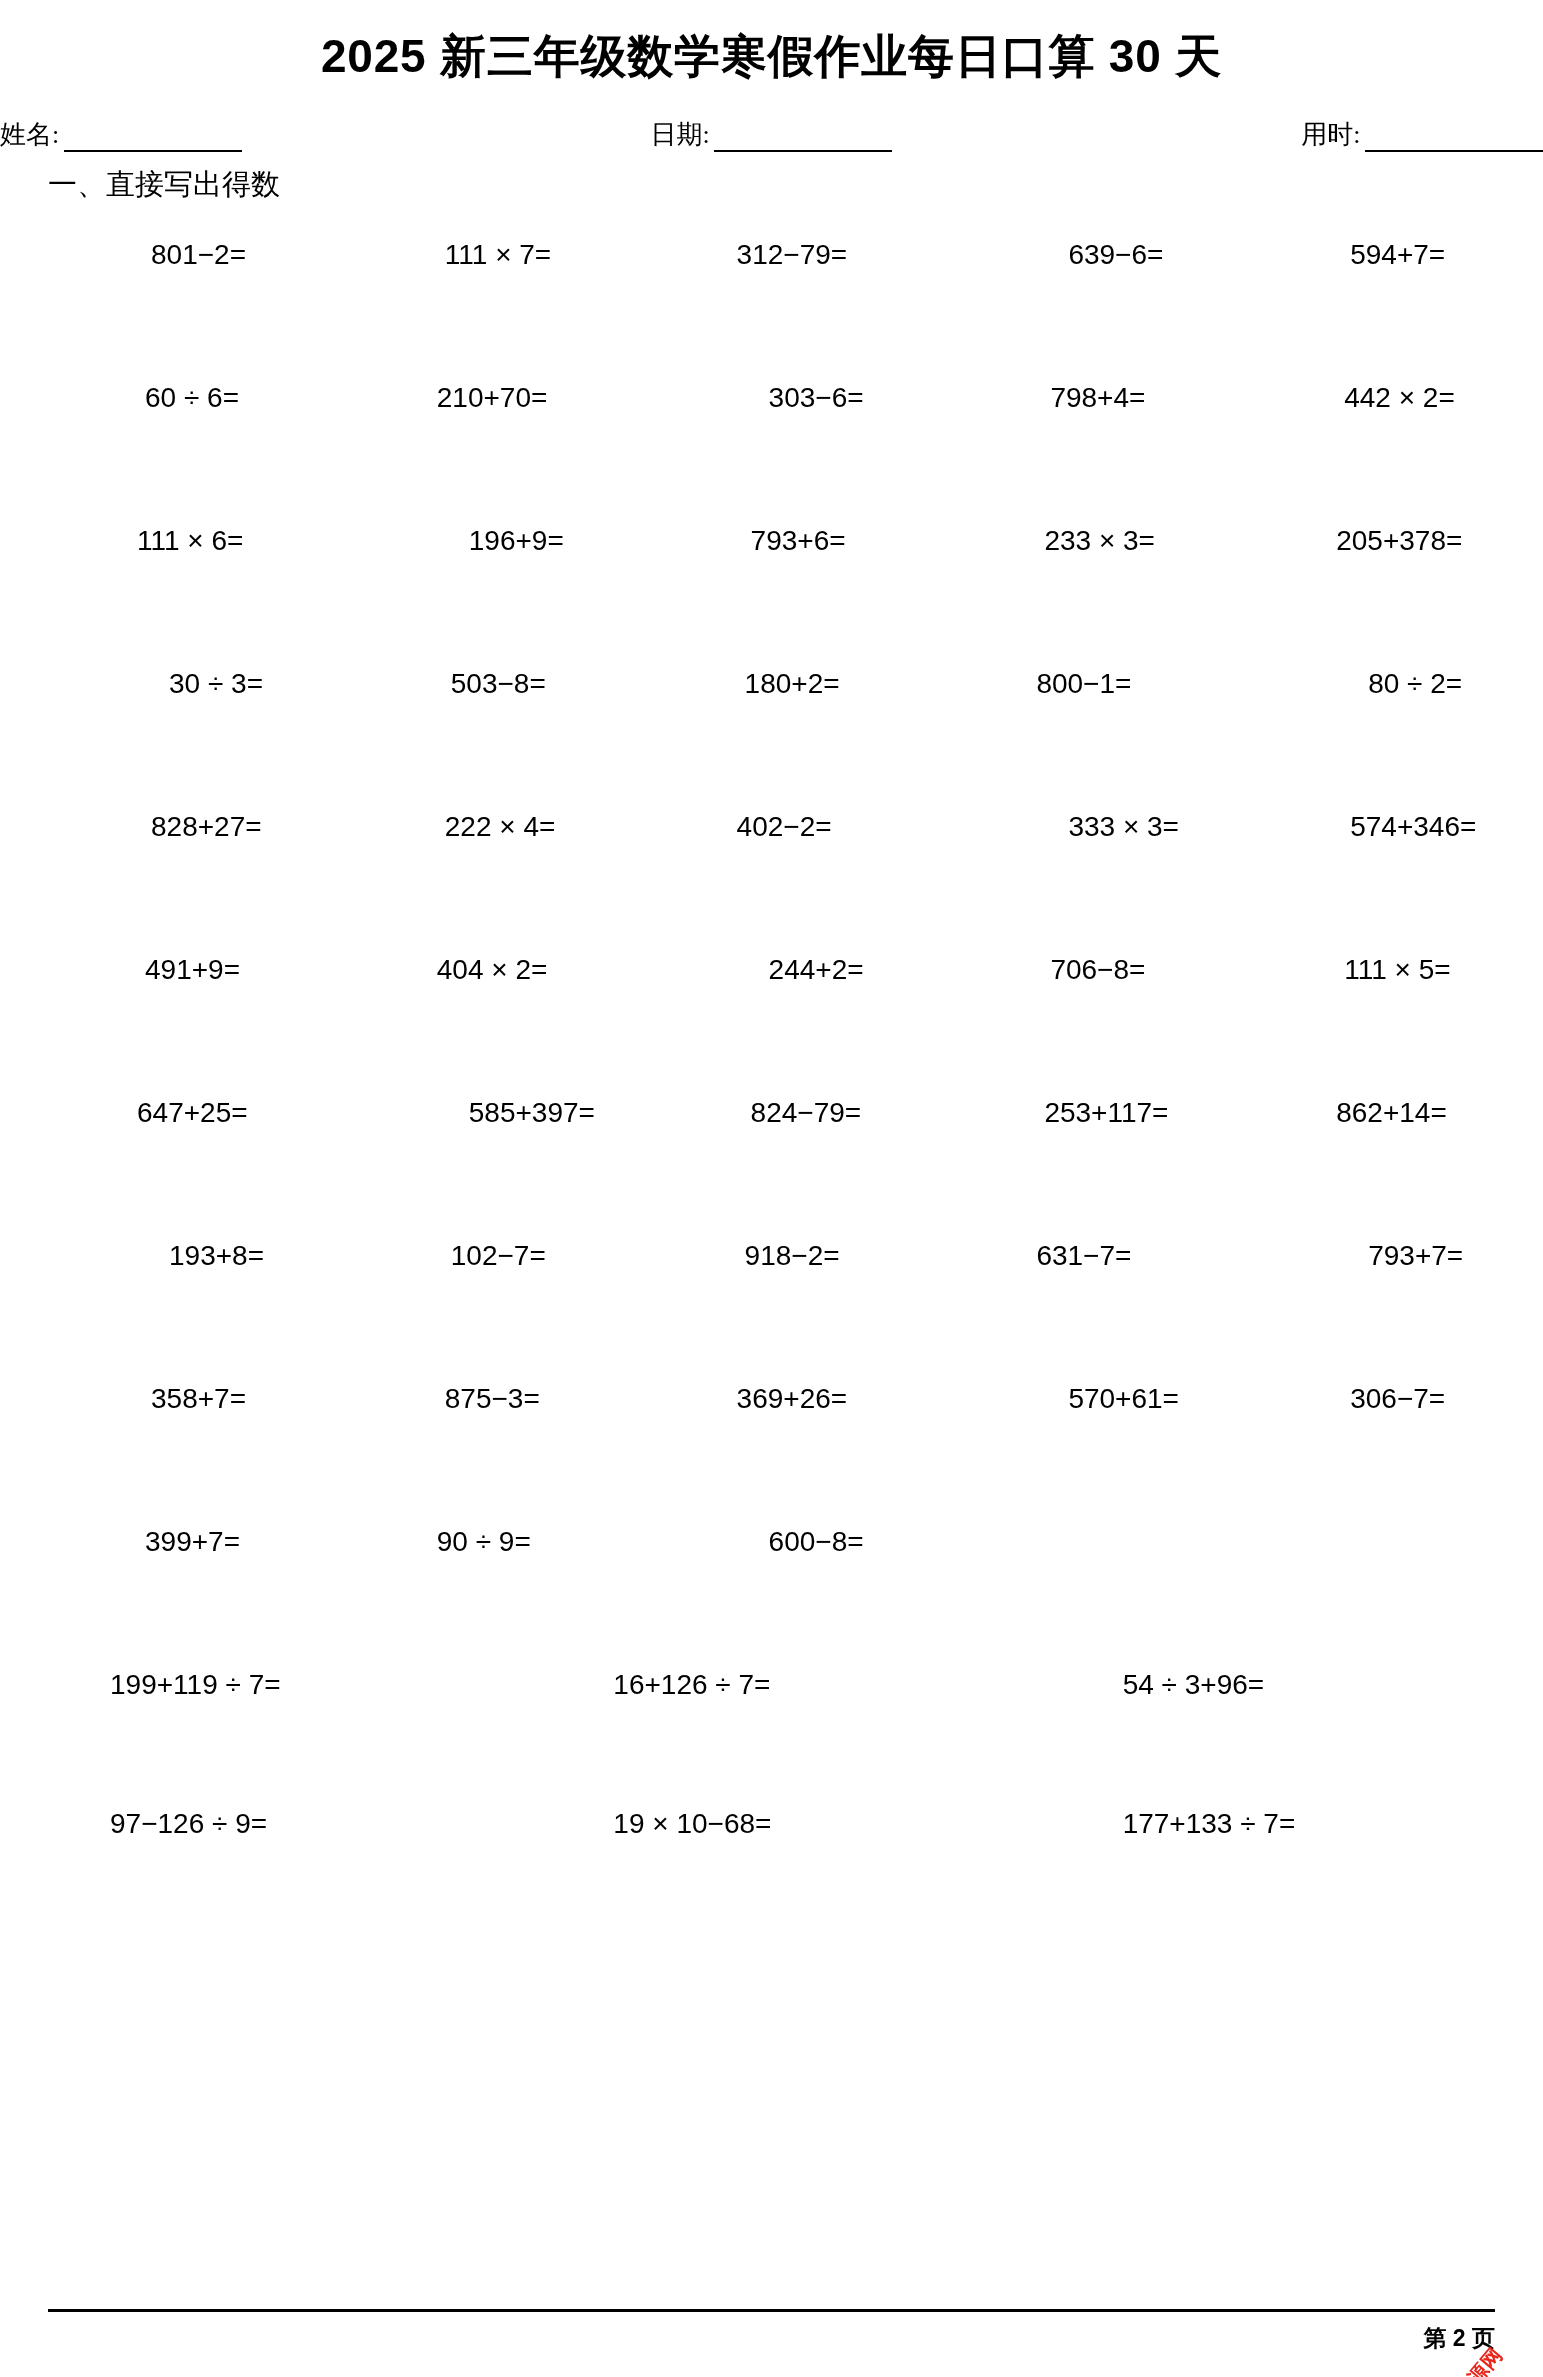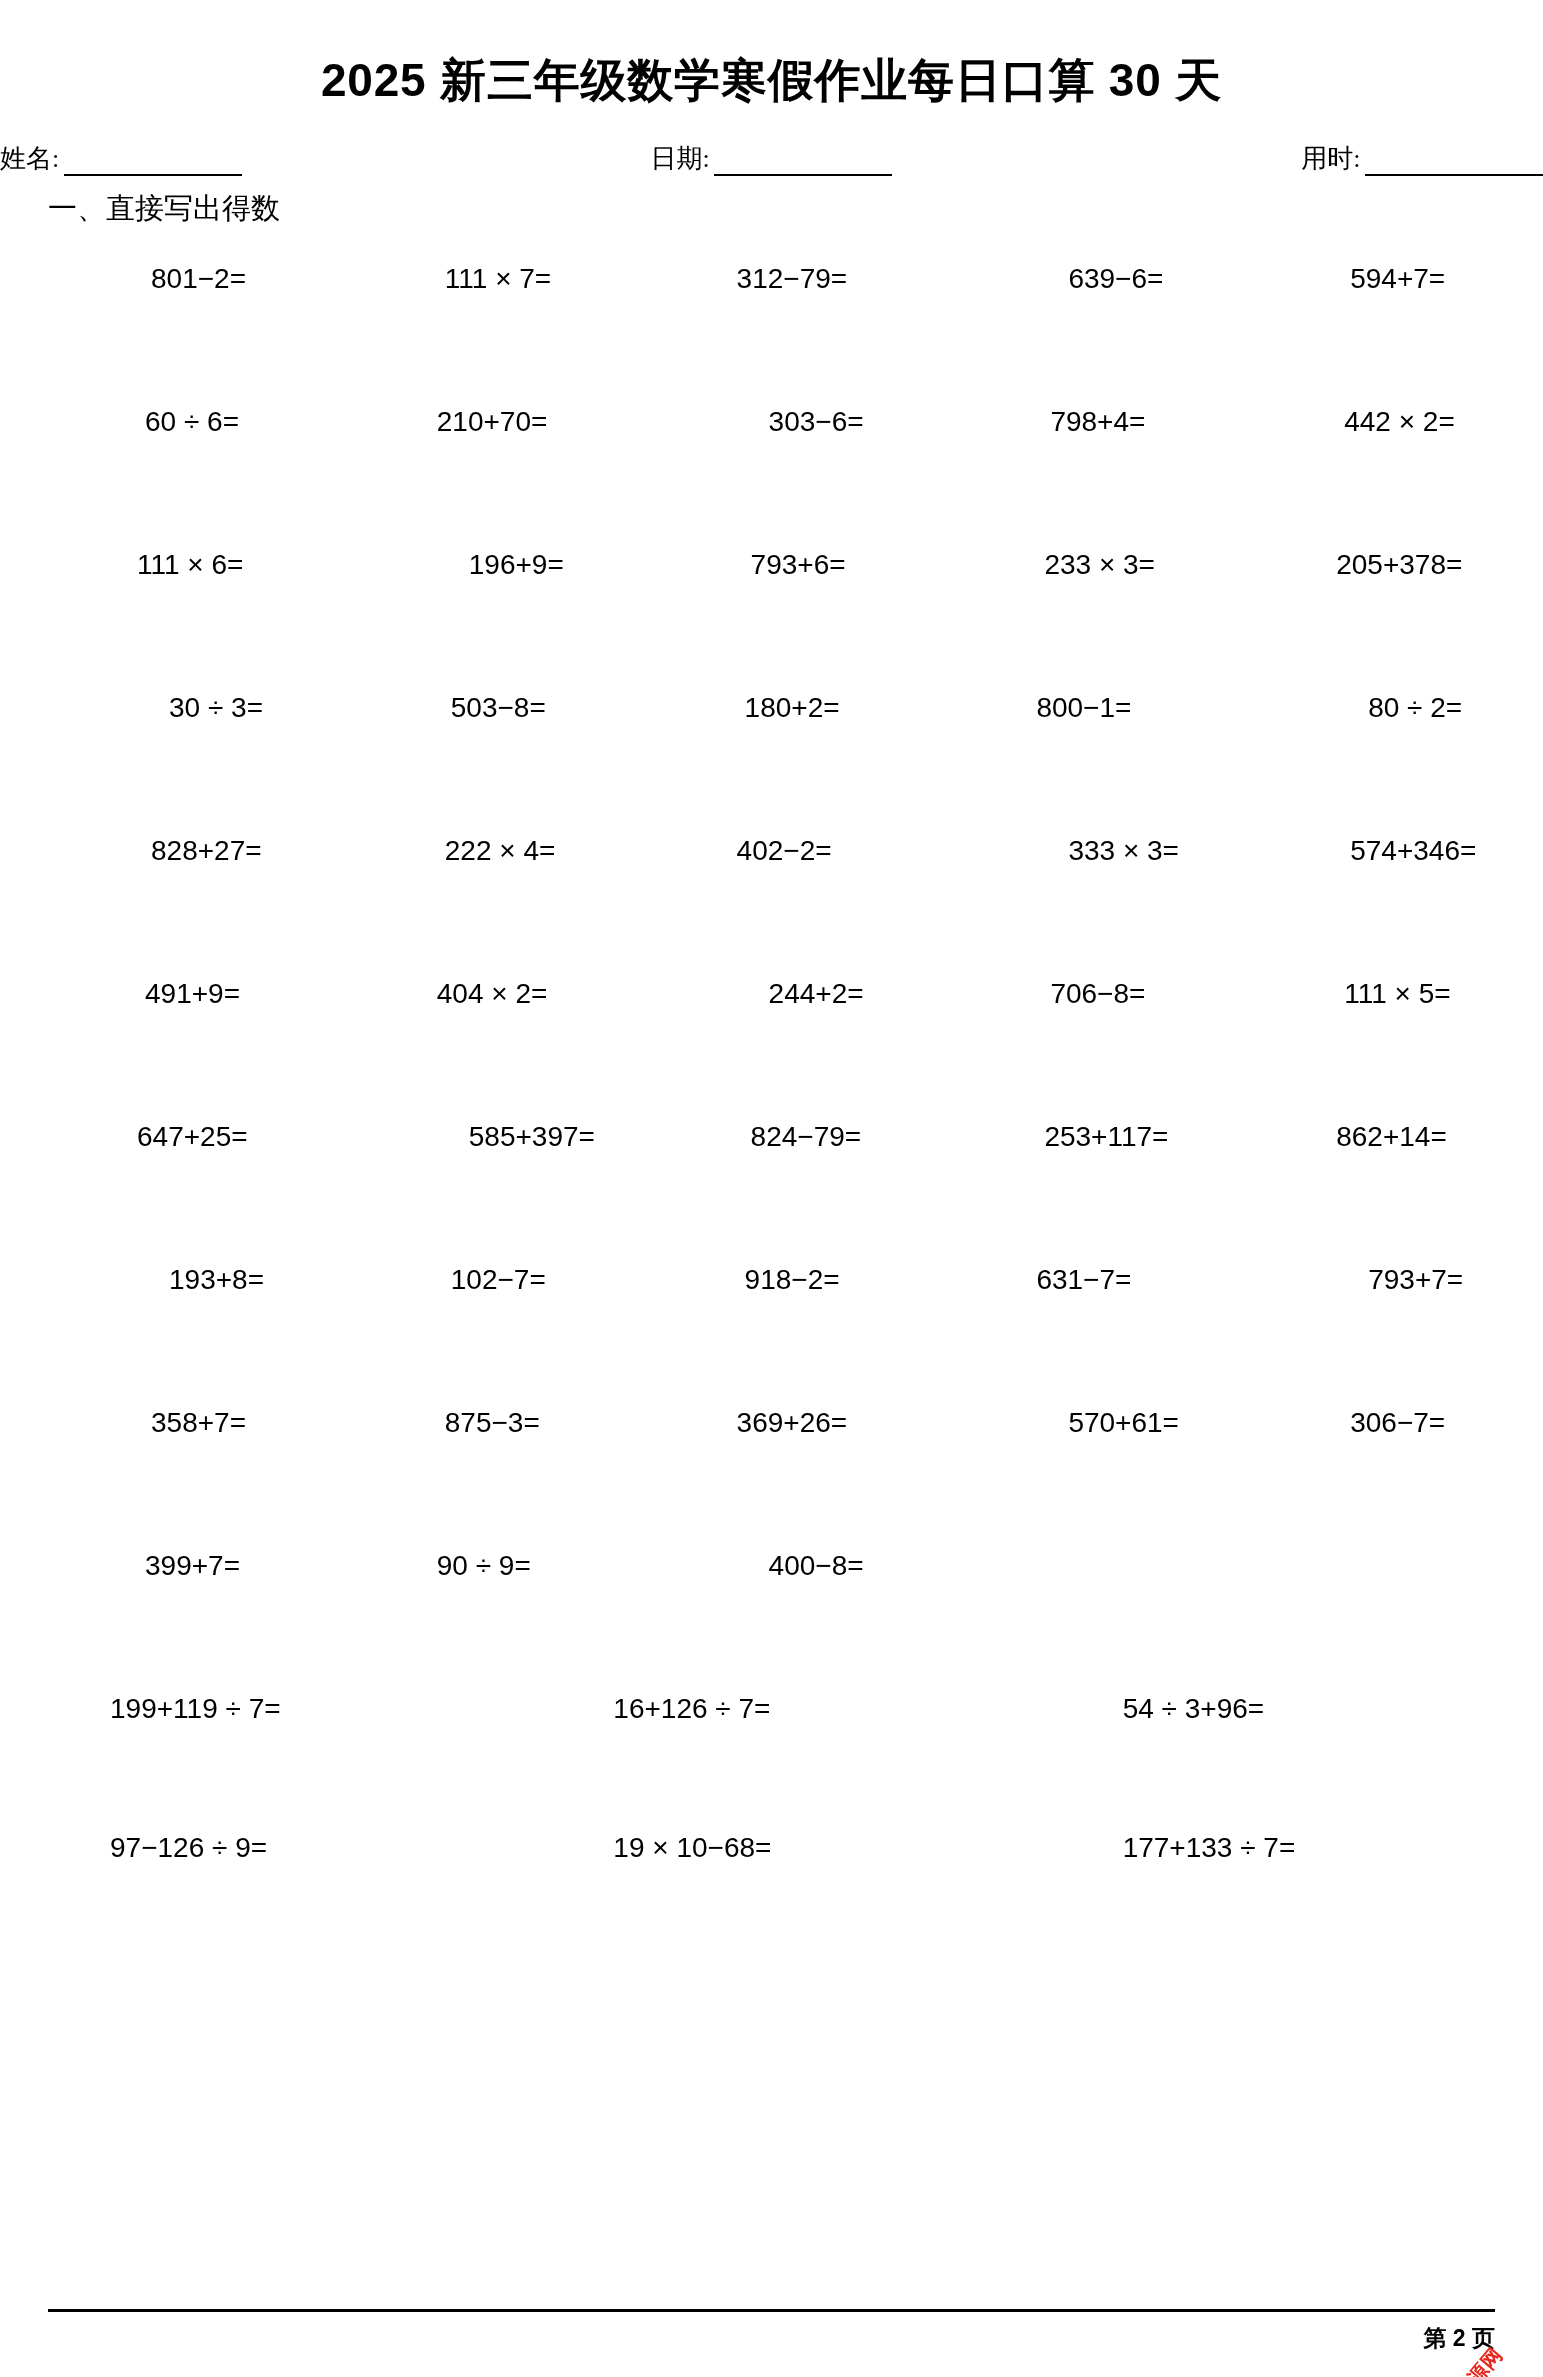--- a/index.html
+++ b/index.html
@@ -21,21 +21,21 @@
     overflow: hidden;
   }
 
   
   .title {
     text-align: center;
     font-family: "Liberation Sans", "DejaVu Sans", sans-serif;
     font-size: 46px;
     font-weight: bold;
     letter-spacing: 0.8px;
-    padding-top: 52px;
+    padding-top: 28px;
     line-height: 1.25;
     white-space: nowrap;
   }
 
   
   .ident-row {
     display: flex;
     justify-content: space-between;
     align-items: flex-end;
     gap: 0px;
@@ -213,21 +213,21 @@
     <div class="prob-cell">793+7=</div>
 
     <div class="prob-cell">358+7=</div>
     <div class="prob-cell">875−3=</div>
     <div class="prob-cell">369+26=</div>
     <div class="prob-cell">570+61=</div>
 
     <div class="prob-cell">306−7=</div>
     <div class="prob-cell">399+7=</div>
     <div class="prob-cell">90 ÷ 9=</div>
-    <div class="prob-cell">400−8=</div>
+    <div class="prob-cell">600−8=</div>
   </div>
 
   <div class="grid3">
     <div class="prob-cell">199+119 ÷ 7=</div>
     <div class="prob-cell">16+126 ÷ 7=</div>
     <div class="prob-cell">54 ÷ 3+96=</div>
 
     <div class="prob-cell">97−126 ÷ 9=</div>
     <div class="prob-cell">19 × 10−68=</div>
     <div class="prob-cell">177+133 ÷ 7=</div>

